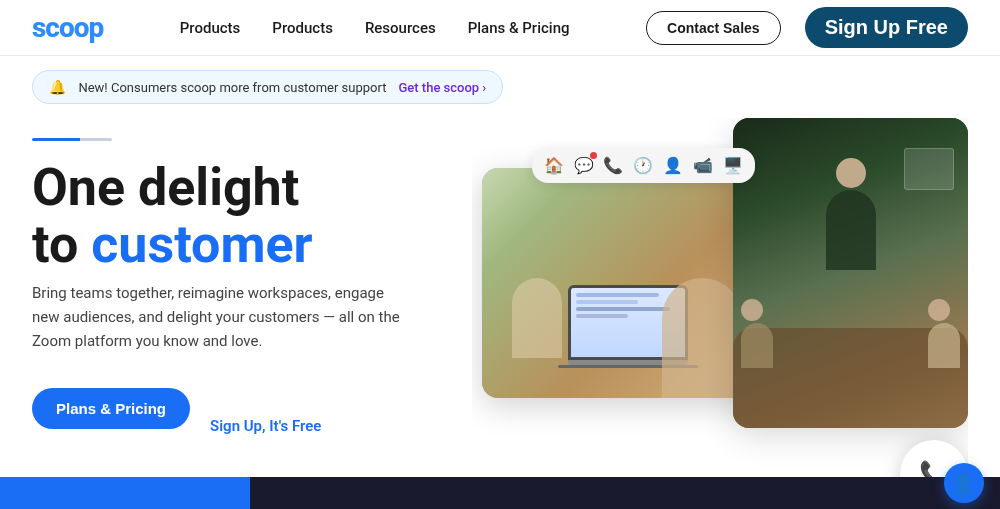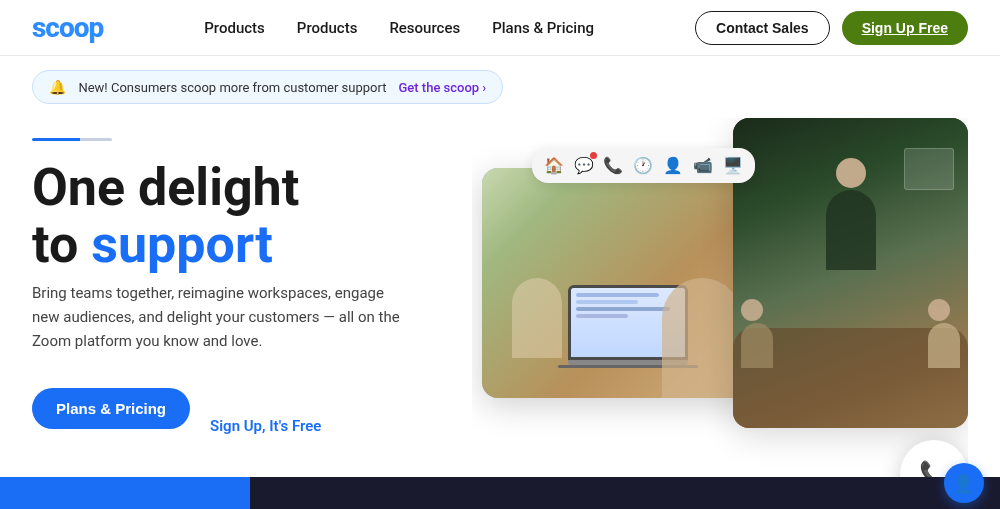--- a/index.html
+++ b/index.html
@@ -7,30 +7,30 @@
 
     
     nav {
       display: flex; align-items: center; justify-content: space-between;
       padding: 0 32px; height: 56px; background: #fff;
       border-bottom: 1px solid #e8e8e8; position: relative; z-index: 10;
     }
     .nav-logo { color: #2D8CFF; font-size: 28px; font-weight: 800; letter-spacing: -1px; }
     .nav-links { display: flex; gap: 32px; }
     .nav-link { font-size: 15px; color: #1a1a1a; text-decoration: none; font-weight: 500; cursor: pointer; }
-    .nav-actions { display: flex; gap: 12px; align-items: center; }
+    .nav-actions { display: flex; gap: 24px; align-items: center; }
     .btn-contact {
       border: 1.5px solid #1a1a1a; border-radius: 24px;
       padding: 8px 20px; font-size: 14px; font-weight: 600;
       background: #fff; cursor: pointer; color: #1a1a1a;
     }
     .btn-signup {
       border: none; border-radius: 24px;
-      padding: 9px 20px; font-size: 14px; font-weight: 600;
-      background: #4d7c0f; cursor: pointer; color: #fff; text-decoration: underline;
+      padding: 9px 20px; font-size: 20px; font-weight: 600;
+      background: #0c4a6e; cursor: pointer; color: #fff;
     }
 
     
     .banner {
       display: flex; align-items: center; gap: 12px;
       margin: 14px 32px; background: #f0f8ff;
       border: 1px solid #c8e0ff; border-radius: 24px;
       padding: 8px 16px; width: fit-content;
     }
     .banner-bell { font-size: 14px; }
@@ -148,21 +148,21 @@
   <span class="banner-text">New! Consumers scoop more from customer support</span>
   <span class="banner-link">Get the scoop ›</span>
 </div>
 
 <div class="hero">
 
   <div class="hero-left">
     <div class="hero-line"></div>
     <h1>
       <span class="hero-title">One delight</span><br>
-      <span class="hero-title">to </span><span class="hero-title-blue">support</span>
+      <span class="hero-title">to </span><span class="hero-title-blue">customer</span>
     </h1>
     <p class="hero-subtitle">Bring teams together, reimagine workspaces, engage new audiences, and delight your customers — all on the Zoom platform you know and love.</p>
     <div class="hero-buttons">
       <button class="btn-plans">Plans &amp; Pricing</button>
       <a class="btn-free">Sign Up, It's Free</a>
     </div>
   </div>
 
   <div class="hero-right">
 

